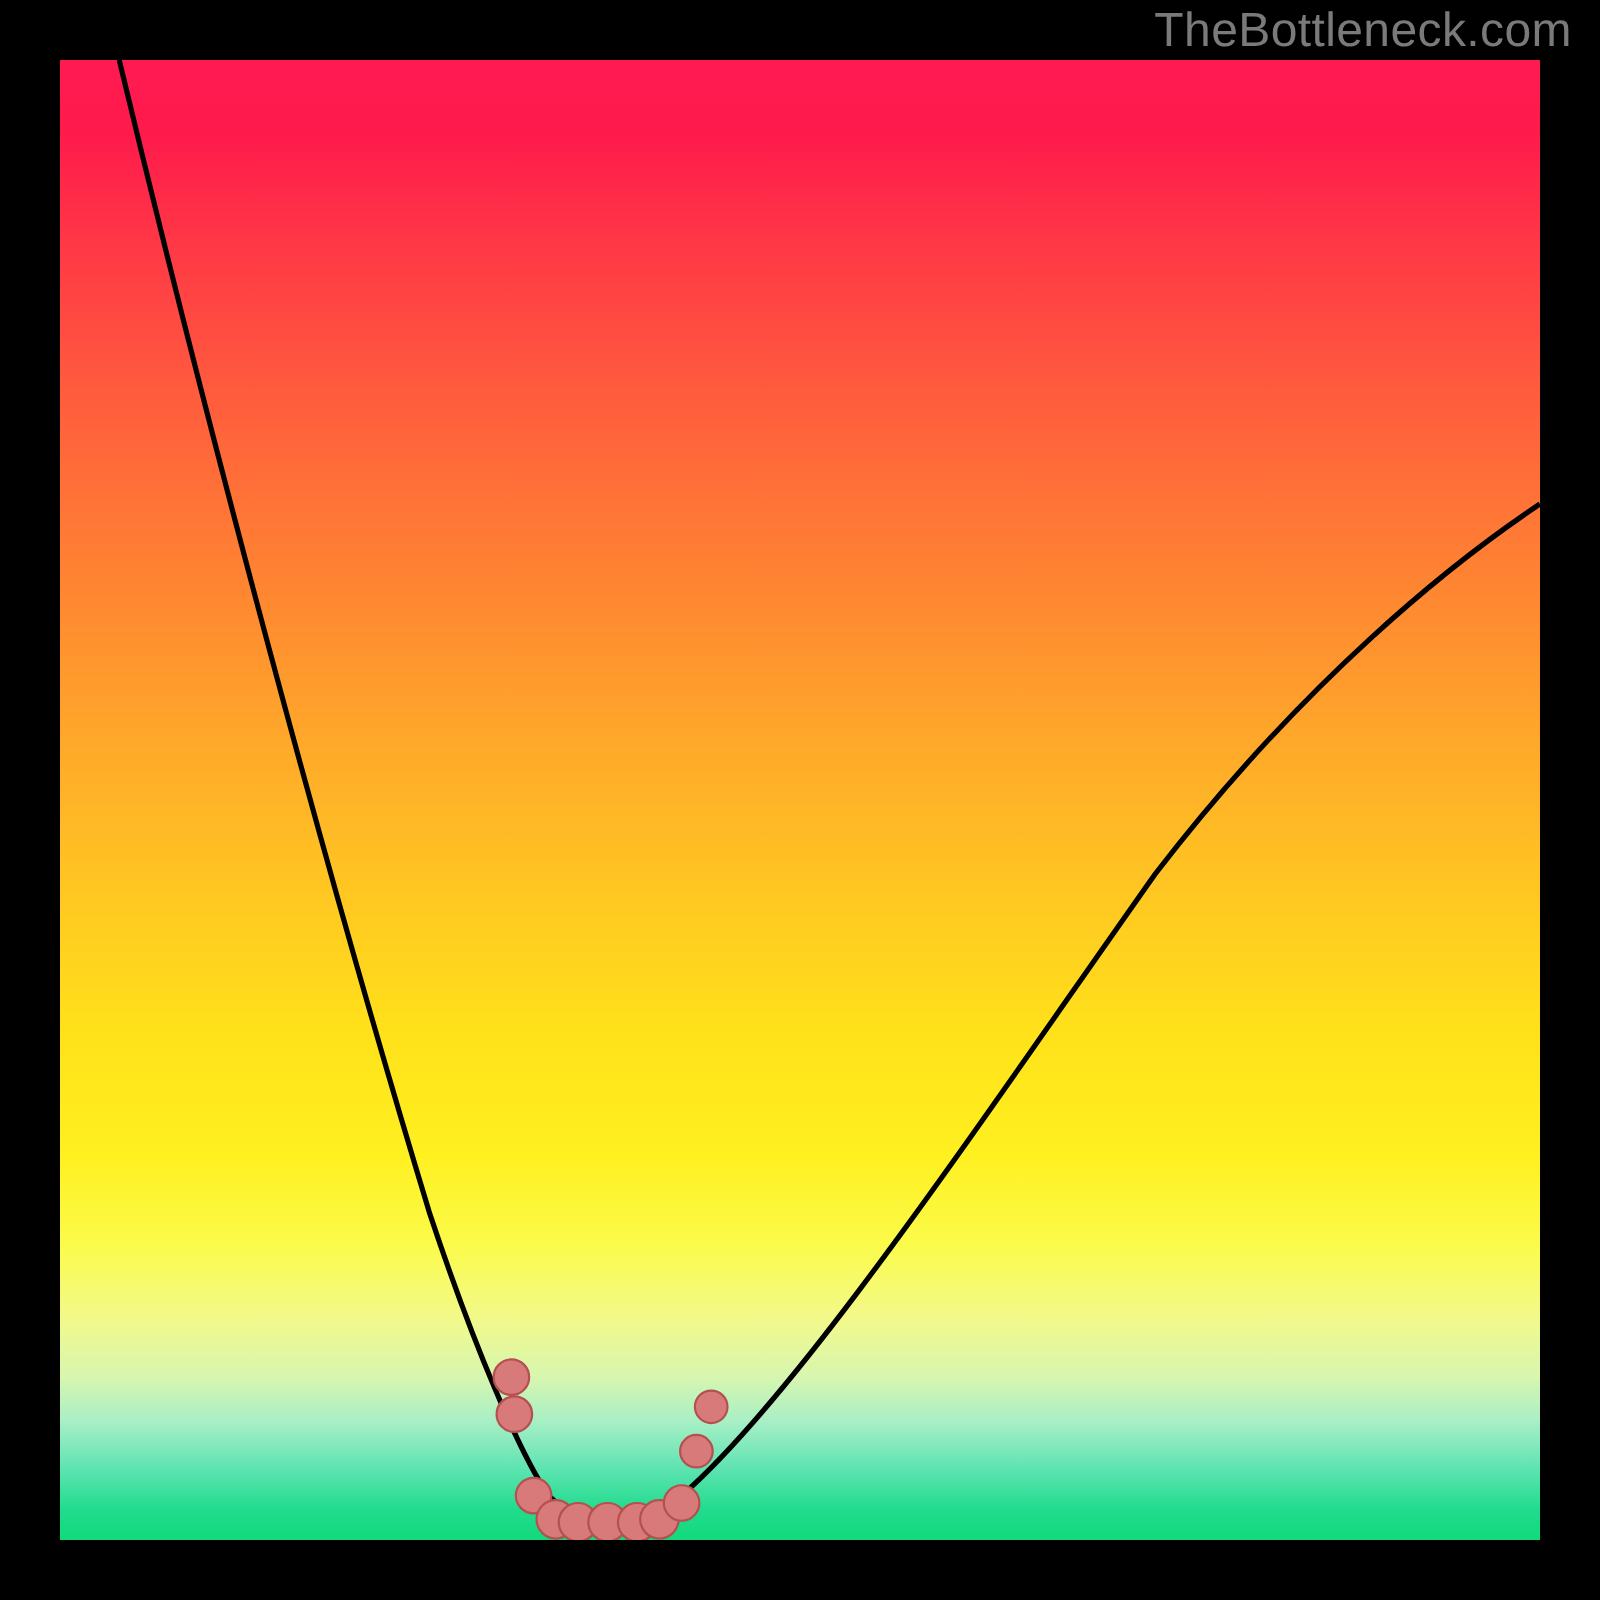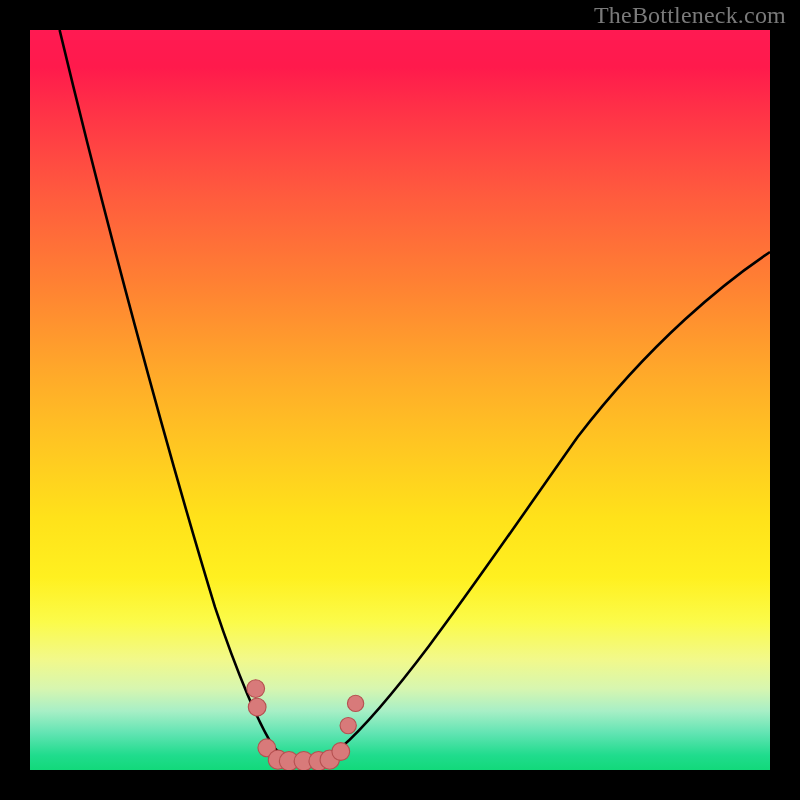--- a/index.html
+++ b/index.html
@@ -45,21 +45,20 @@
   }
   .watermark {
     position: absolute;
     top: 2px;
     right: 14px;
     color: #7a7a7a;
     font-size: 24px;
     font-weight: 500;
     letter-spacing: 0.2px;
     z-index: 5;
-    font-family: Liberation Serif, serif;
   }
   .curve {
     position: absolute;
     top: 0;
     left: 0;
     z-index: 2;
   }
   .markers {
     position: absolute;
     top: 0;

